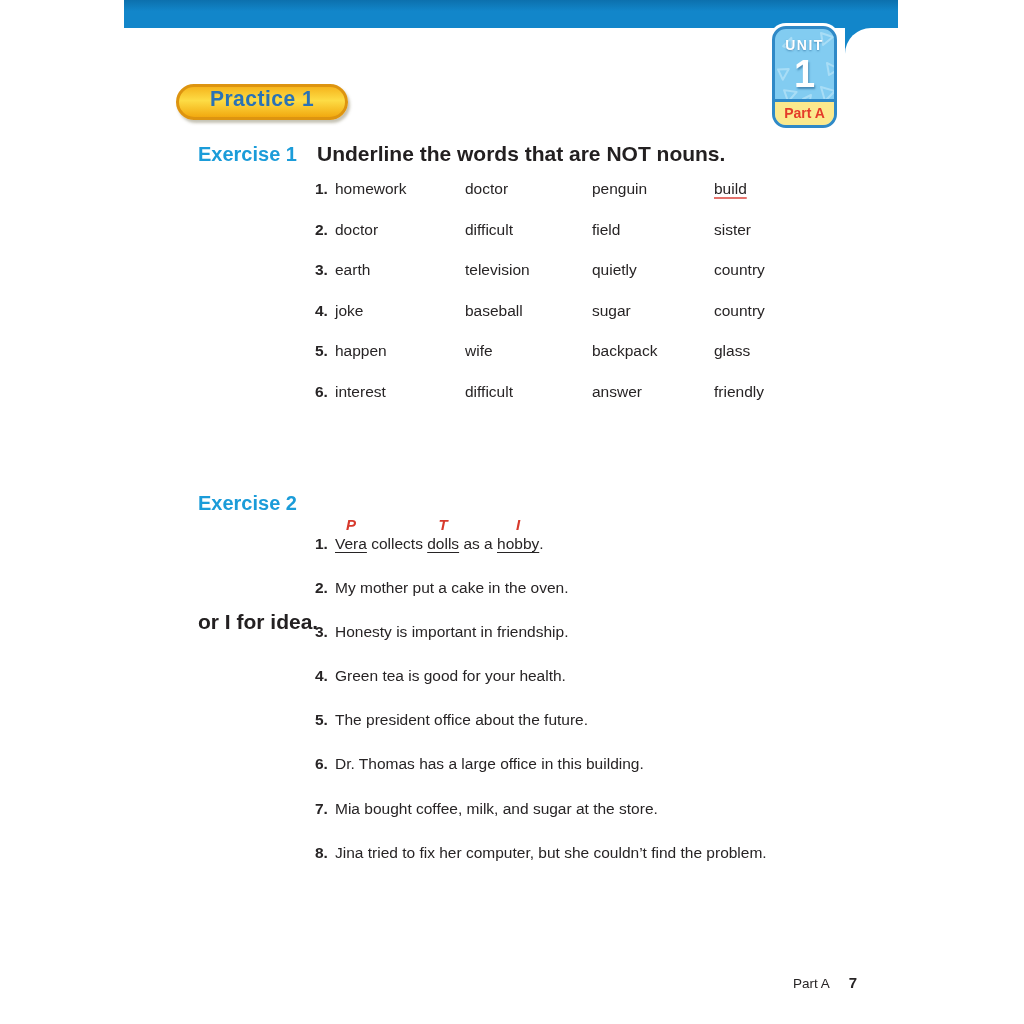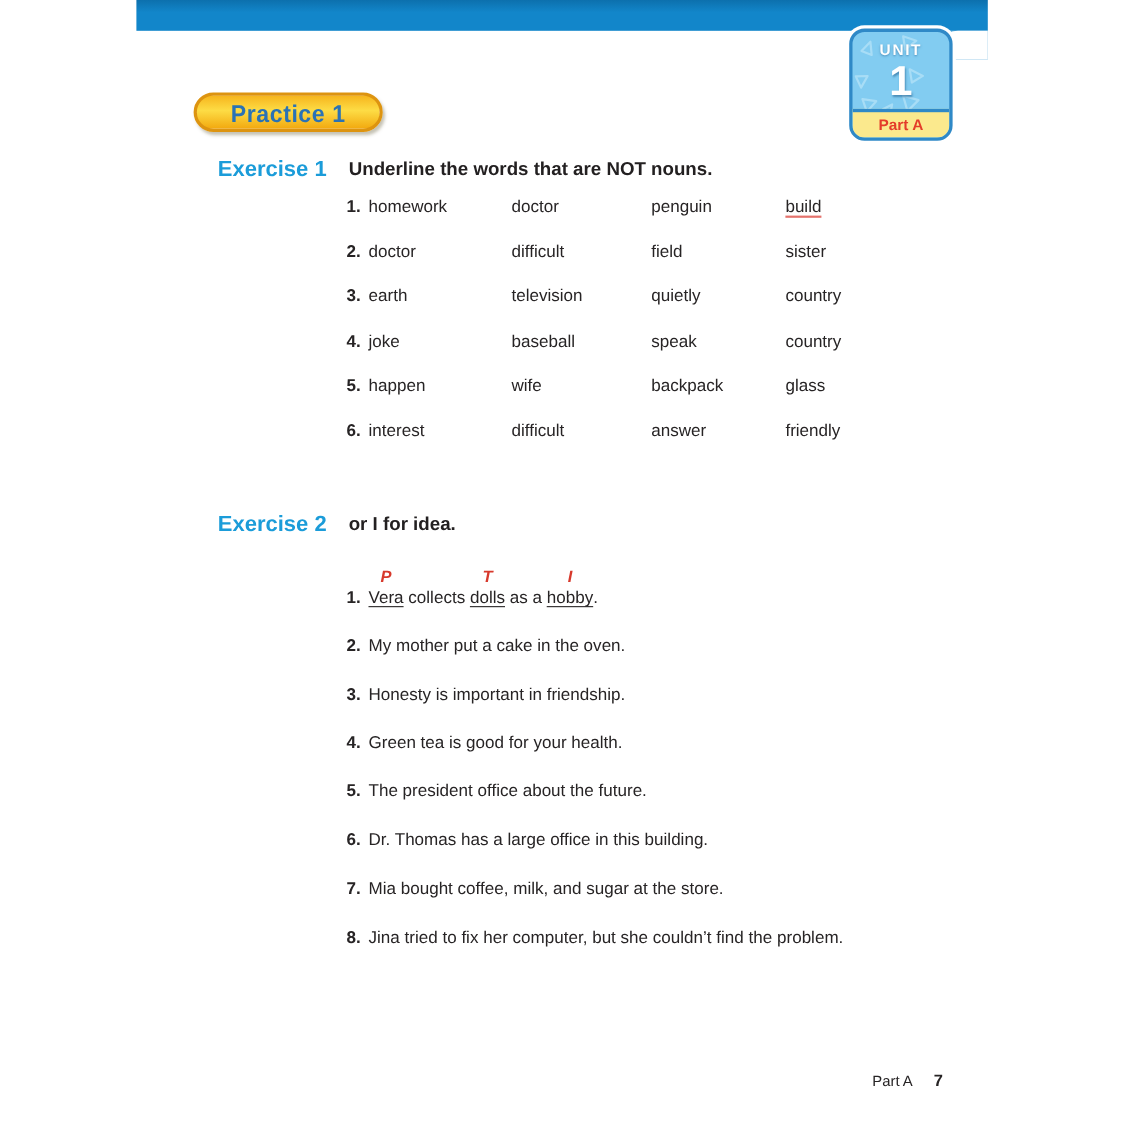--- a/index.html
+++ b/index.html
@@ -16,21 +16,21 @@
   .bar-fillet{
     position:absolute;left:845px;top:28px;width:53px;height:26px;
     background:#1286ca;
   }
   .bar-fillet::after{
     content:"";position:absolute;inset:0;background:#ffffff;
     border-top-left-radius:26px;
   }
   
   .unit-badge{
-    position:absolute;left:772px;top:26px;width:94px;height:102px;
+    position:absolute;left:772px;top:26px;width:65px;height:102px;
     box-sizing:border-box;background:#82ccf1;
     border:3px solid #2f89c7;border-radius:14px;
     box-shadow:0 0 0 3px #ffffff;overflow:hidden;z-index:3;
   }
   .badge-triangles{position:absolute;inset:0;}
   .unit-word{
     position:relative;margin-top:8px;text-align:center;color:#ffffff;
     font-weight:800;font-size:14px;letter-spacing:1.5px;
     text-shadow:0 1px 2px rgba(23,86,134,.55);
   }
@@ -44,34 +44,34 @@
     background:#fbe98d;border-top:3px solid #2f89c7;
     color:#e43c2a;font-weight:700;font-size:14px;
     text-align:center;line-height:22px;
   }
   
   .practice-btn{
     position:absolute;left:176px;top:84px;width:166px;height:30px;
     background:linear-gradient(#f6b51d,#fddc45 45%,#f2a90f);
     border:3px solid #dd9410;border-radius:20px;
     box-shadow:2px 3px 3px rgba(90,80,40,.35);
-    display:flex;align-items:flex-end;justify-content:center;
+    display:flex;align-items:flex-start;justify-content:center;
   }
   .practice-btn span{
     color:#2a72b5;font-weight:800;font-size:21px;letter-spacing:.5px;
     transform:scaleY(1.05);
   }
   
   .ex-head{position:absolute;left:198px;display:flex;align-items:flex-start;}
   .ex-head.h1{top:143px;}
-  .ex-head.h2{top:466px;}
+  .ex-head.h2{top:492px;flex-direction:column;}
   .ex-label{
     width:119px;flex:0 0 119px;color:#1b9cd9;font-weight:800;font-size:20px;
   }
-  .ex-instr{font-weight:700;font-size:17px;color:#232021;line-height:22px;max-width:485px;}
+  .ex-instr{font-weight:700;font-size:21px;color:#232021;line-height:22px;max-width:485px;}
   
   .ex1-rows{position:absolute;left:315px;top:179px;}
   .ex1-row{
     display:grid;grid-template-columns:20px 130px 127px 122px 90px;
     height:20px;line-height:20px;margin-bottom:20.6px;font-size:15.5px;
   }
   .num{font-weight:700;}
   .u-red{
     align-self:start;justify-self:start;
     text-decoration:underline;text-decoration-color:#e4726c;
@@ -149,21 +149,21 @@
       <span class="num">3.</span>
       <span class="w">earth</span>
       <span class="w">television</span>
       <span class="w">quietly</span>
       <span class="w">country</span>
     </div>
     <div class="ex1-row">
       <span class="num">4.</span>
       <span class="w">joke</span>
       <span class="w">baseball</span>
-      <span class="w">speak</span>
+      <span class="w">sugar</span>
       <span class="w">country</span>
     </div>
     <div class="ex1-row">
       <span class="num">5.</span>
       <span class="w">happen</span>
       <span class="w">wife</span>
       <span class="w">backpack</span>
       <span class="w">glass</span>
     </div>
     <div class="ex1-row">

